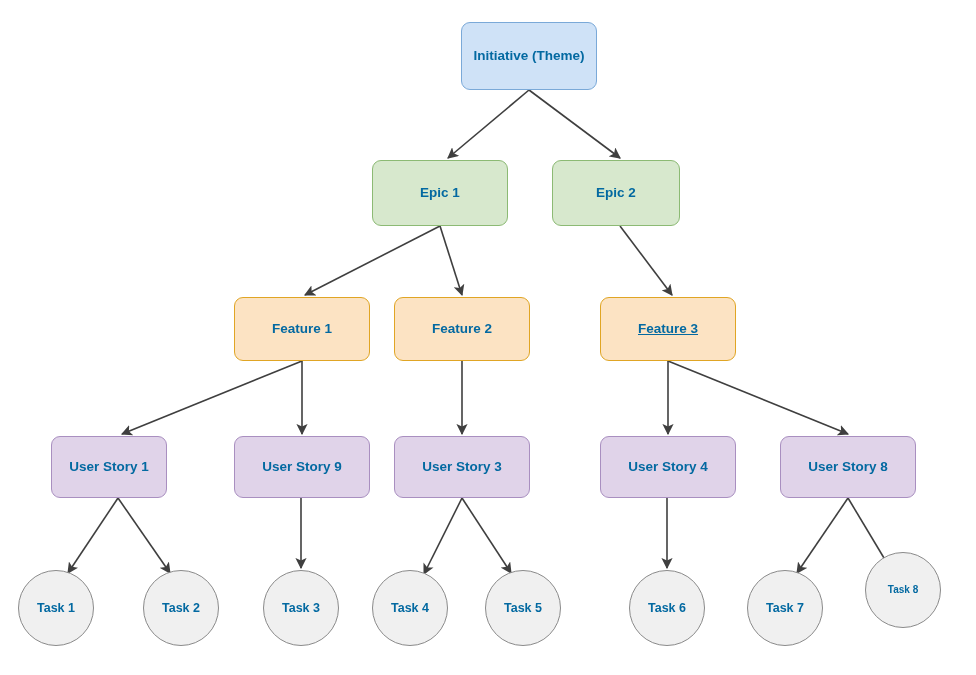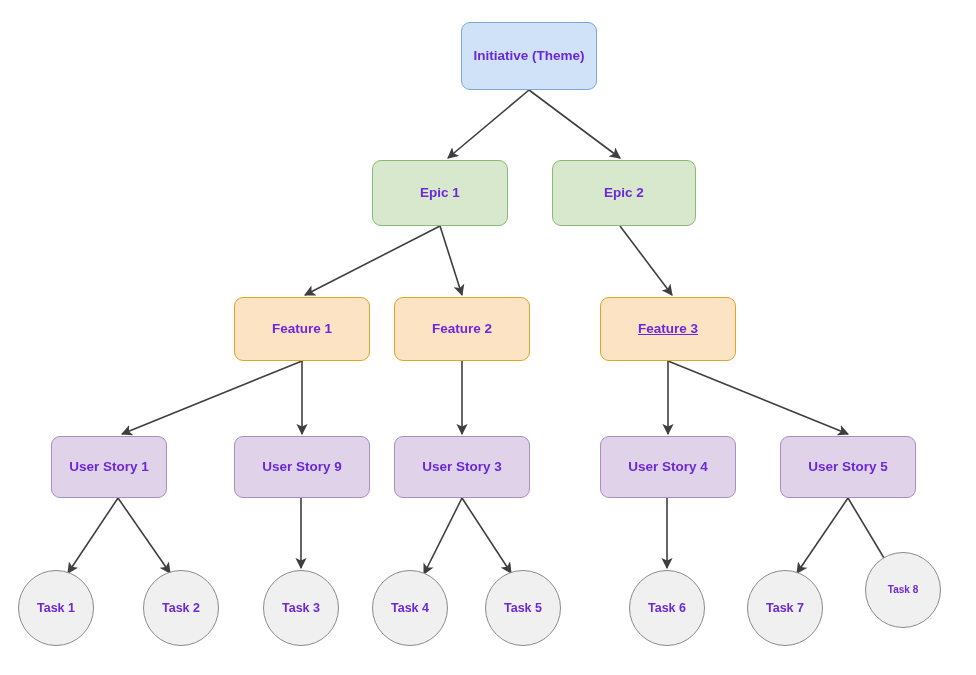--- a/index.html
+++ b/index.html
@@ -27,21 +27,21 @@
     pointer-events: none;
   }
   .node {
     position: absolute;
     box-sizing: border-box;
     display: flex;
     align-items: center;
     justify-content: center;
     text-align: center;
     font-weight: bold;
-    color: #6d28d9;
+    color: #0369a1;
     line-height: 1.15;
   }
   .node-rect {
     border-radius: 9px;
     border-width: 1.6px;
     border-style: solid;
   }
   .node-circle {
     border-radius: 50%;
     border-width: 1.4px;
@@ -84,21 +84,21 @@
         <line x1="848" y1="498" x2="893" y2="573" stroke="#3f3f3f" stroke-width="1.6" stroke-linecap="butt" marker-end="url(#arrow)"></line>
       </g>
   </svg>
   <div id="node-layer">
       <div class="node node-rect" style="left: 461px; top: 22px; width: 136px; height: 68px; background: rgb(207, 226, 247); border-color: rgb(122, 169, 216); font-size: 13.5px;">
         <span class="lbl">Initiative (Theme)</span>
       </div>
       <div class="node node-rect" style="left: 372px; top: 160px; width: 136px; height: 66px; background: rgb(215, 232, 205); border-color: rgb(140, 186, 116); font-size: 13.5px;">
         <span class="lbl">Epic 1</span>
       </div>
-      <div class="node node-rect" style="left: 552px; top: 160px; width: 144px; height: 66px; background: rgb(215, 232, 205); border-color: rgb(140, 186, 116); font-size: 13.5px;">
+      <div class="node node-rect" style="left: 552px; top: 160px; width: 128px; height: 66px; background: rgb(215, 232, 205); border-color: rgb(140, 186, 116); font-size: 13.5px;">
         <span class="lbl">Epic 2</span>
       </div>
       <div class="node node-rect" style="left: 234px; top: 297px; width: 136px; height: 64px; background: rgb(252, 227, 195); border-color: rgb(224, 165, 36); font-size: 13.5px;">
         <span class="lbl">Feature 1</span>
       </div>
       <div class="node node-rect" style="left: 394px; top: 297px; width: 136px; height: 64px; background: rgb(252, 227, 195); border-color: rgb(224, 165, 36); font-size: 13.5px;">
         <span class="lbl">Feature 2</span>
       </div>
       <div class="node node-rect" style="left: 600px; top: 297px; width: 136px; height: 64px; background: rgb(252, 227, 195); border-color: rgb(224, 165, 36); font-size: 13.5px; text-decoration: underline;">
         <span class="lbl">Feature 3</span>
@@ -109,21 +109,21 @@
       <div class="node node-rect" style="left: 234px; top: 436px; width: 136px; height: 62px; background: rgb(224, 211, 233); border-color: rgb(169, 143, 192); font-size: 13.5px;">
         <span class="lbl">User Story 9</span>
       </div>
       <div class="node node-rect" style="left: 394px; top: 436px; width: 136px; height: 62px; background: rgb(224, 211, 233); border-color: rgb(169, 143, 192); font-size: 13.5px; text-align: center;">
         <span class="lbl">User Story 3</span>
       </div>
       <div class="node node-rect" style="left: 600px; top: 436px; width: 136px; height: 62px; background: rgb(224, 211, 233); border-color: rgb(169, 143, 192); font-size: 13.5px;">
         <span class="lbl">User Story 4</span>
       </div>
       <div class="node node-rect" style="left: 780px; top: 436px; width: 136px; height: 62px; background: rgb(224, 211, 233); border-color: rgb(169, 143, 192); font-size: 13.5px;">
-        <span class="lbl">User Story 5</span>
+        <span class="lbl">User Story 8</span>
       </div>
       <div class="node node-circle" style="left: 18px; top: 570px; width: 76px; height: 76px; background: rgb(240, 240, 240); border-color: rgb(138, 138, 138); font-size: 12.5px;">
         <span class="lbl">Task 1</span>
       </div>
       <div class="node node-circle" style="left: 143px; top: 570px; width: 76px; height: 76px; background: rgb(240, 240, 240); border-color: rgb(138, 138, 138); font-size: 12.5px;">
         <span class="lbl">Task 2</span>
       </div>
       <div class="node node-circle" style="left: 263px; top: 570px; width: 76px; height: 76px; background: rgb(240, 240, 240); border-color: rgb(138, 138, 138); font-size: 12.5px;">
         <span class="lbl">Task 3</span>
       </div>

